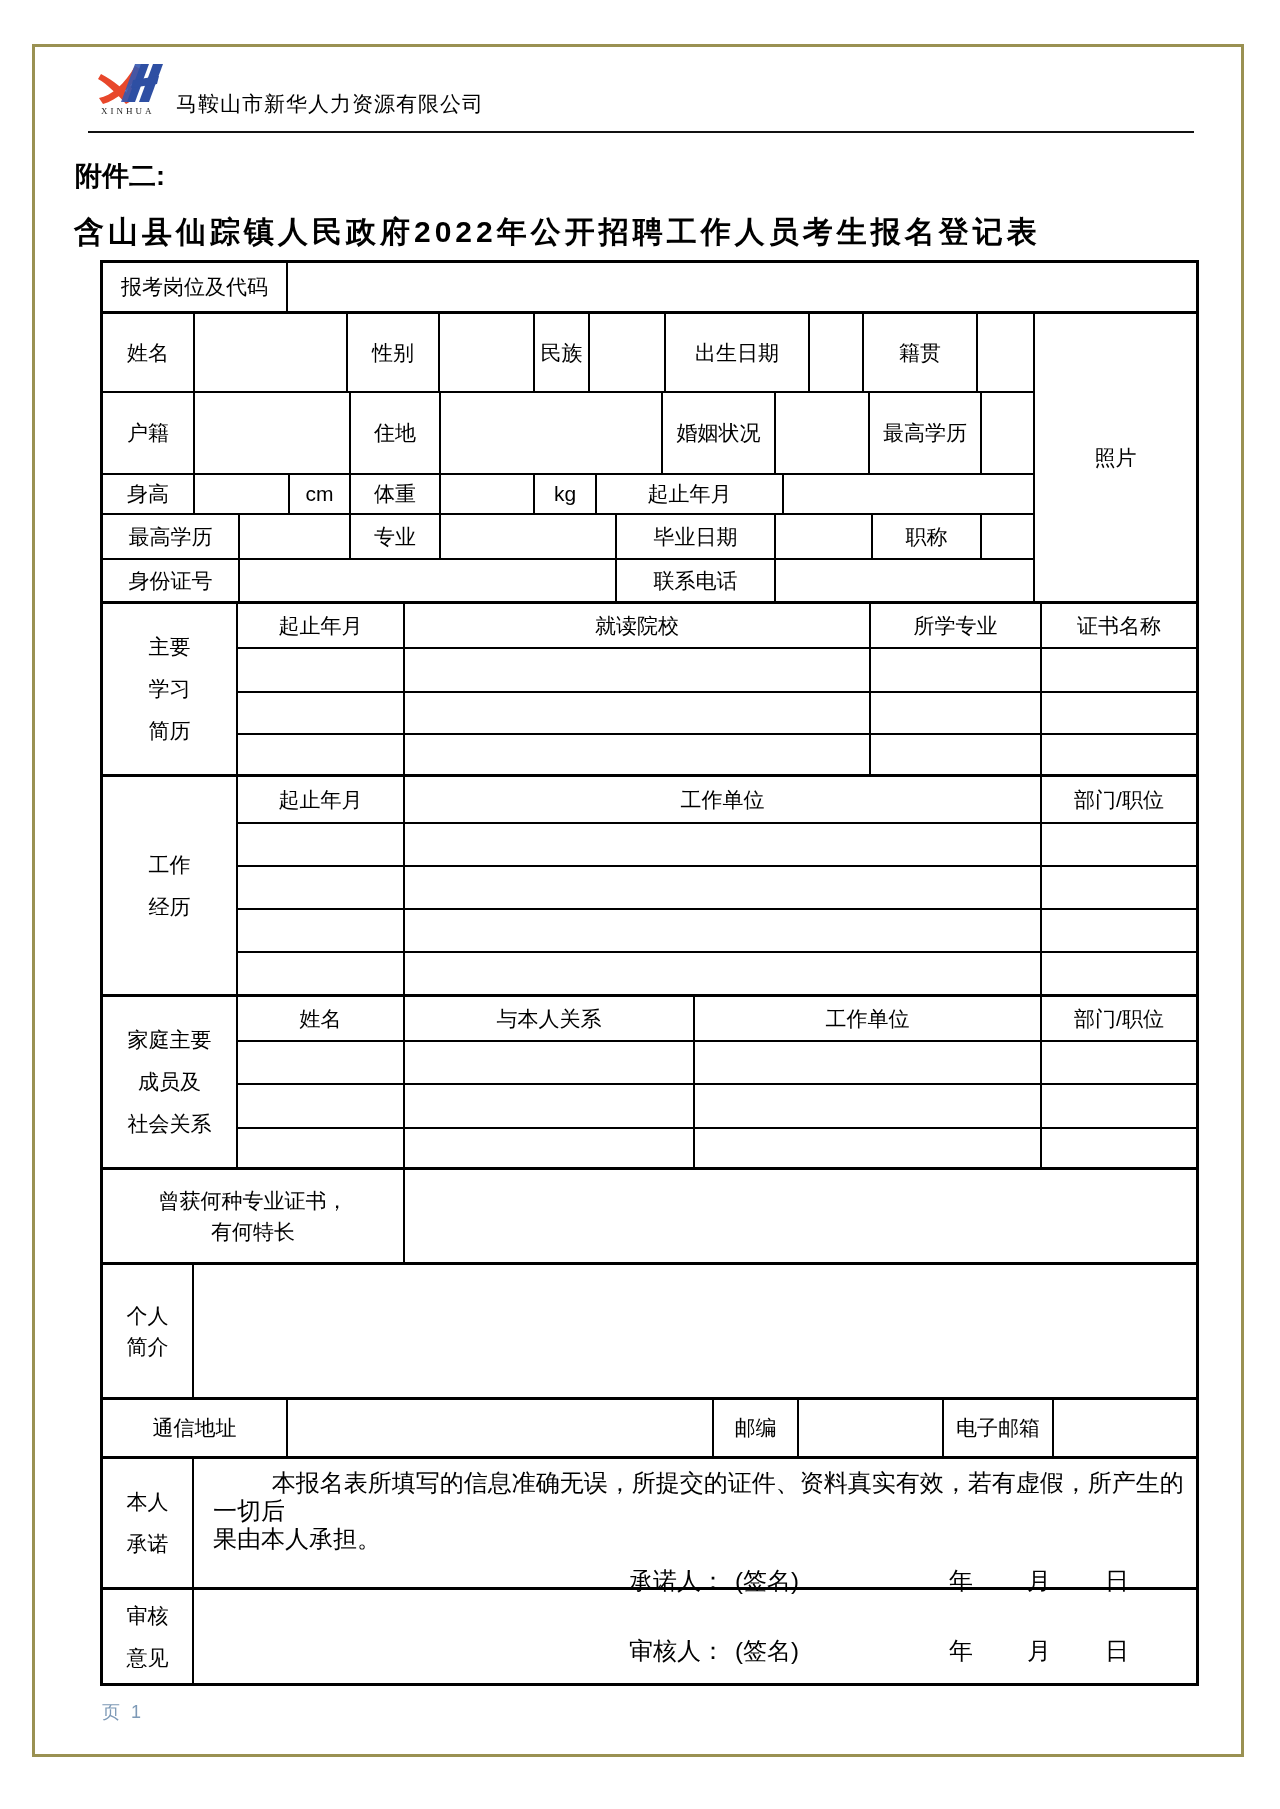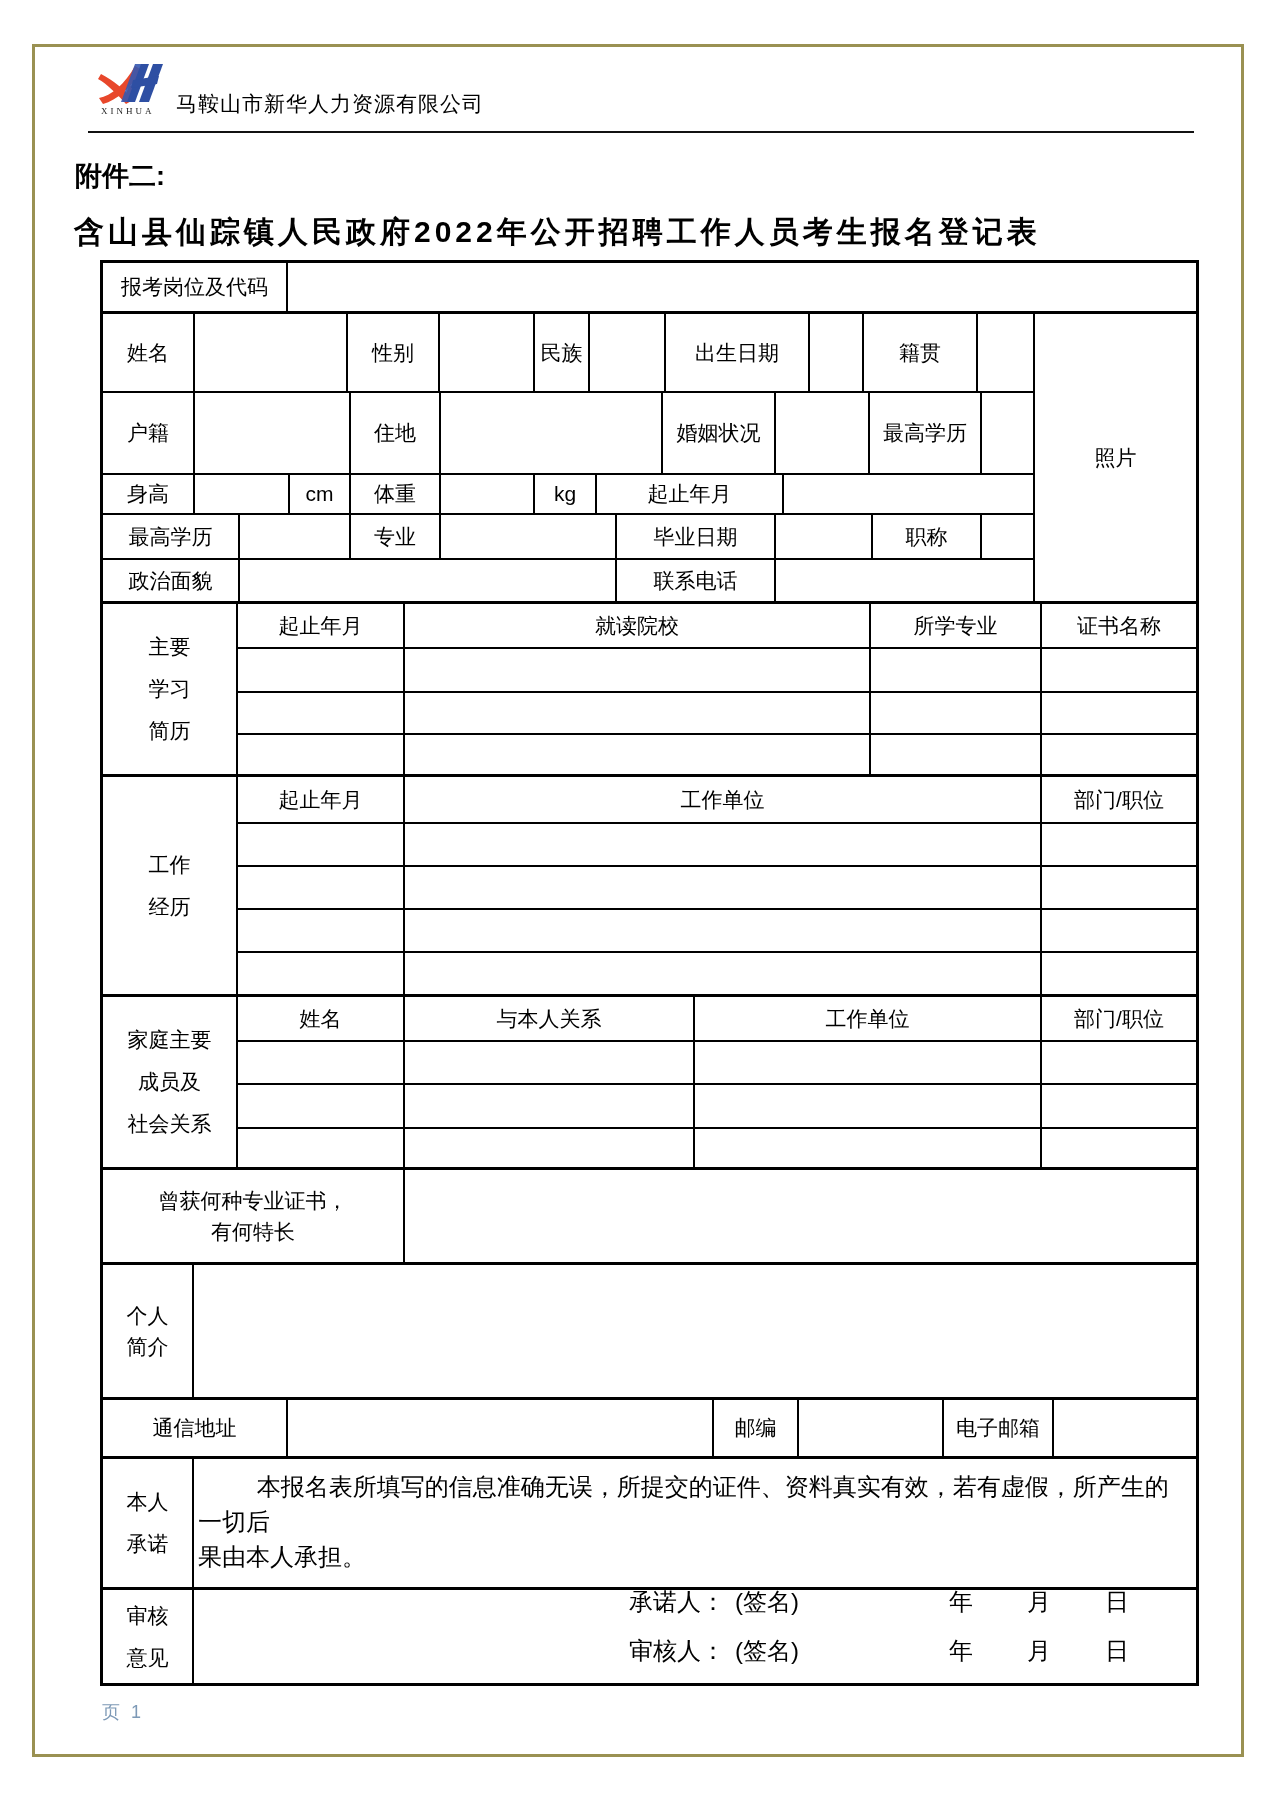--- a/index.html
+++ b/index.html
@@ -32,21 +32,21 @@
         font-size:21px;line-height:2;white-space:pre-line;box-sizing:border-box;}
   .rows{flex:1;border-left:2px solid #000;box-sizing:border-box;}
   .rows .trow:first-child{border-top:none;}
   .photo-cell{width:163px;border-left:2px solid #000;box-sizing:border-box;display:flex;
         align-items:center;justify-content:center;font-size:21px;}
   .fill{flex:1;}
 
   
   .content{flex:1;border-left:2px solid #000;box-sizing:border-box;display:flex;
            flex-direction:column;justify-content:flex-start;font-size:24px;}
-  .para{margin:10px 8px 0 4px;text-indent:2.45em;line-height:35px;white-space:pre-line;text-align:left;}
+  .para{margin:10px 8px 0 19px;text-indent:2.45em;line-height:28px;white-space:pre-line;text-align:left;}
   .sign-line{display:flex;align-items:baseline;margin-top:12px;font-size:24px;}
   .sign-line .signer{margin-left:435px;}
   .sign-line .hint{margin-left:10px;}
   .sign-line .date{margin-left:150px;letter-spacing:2px;}
   .review-content{justify-content:flex-end;}
   .review-content .sign-line{margin-bottom:16px;}
 
   .footer-page{position:absolute;left:102px;top:1700px;font-size:18px;color:#7d99b6;letter-spacing:3px;}
 </style>
 </head>
@@ -116,21 +116,21 @@
           <div class="c" style="width:135px">最高学历</div>
           <div class="c" style="width:111px"></div>
           <div class="c" style="width:90px">专业</div>
           <div class="c" style="width:176px"></div>
           <div class="c" style="width:159px">毕业日期</div>
           <div class="c" style="width:97px"></div>
           <div class="c" style="width:109px">职称</div>
           <div class="c fill"></div>
         </div>
         <div class="trow" style="height:43px">
-          <div class="c" style="width:135px">政治面貌</div>
+          <div class="c" style="width:135px">身份证号</div>
           <div class="c" style="width:377px"></div>
           <div class="c" style="width:159px">联系电话</div>
           <div class="c fill"></div>
         </div>
       </div>
       <div class="photo-cell">照片</div>
     </div>
 
     <div class="blk thick">
       <div class="side" style="width:133px">主要

